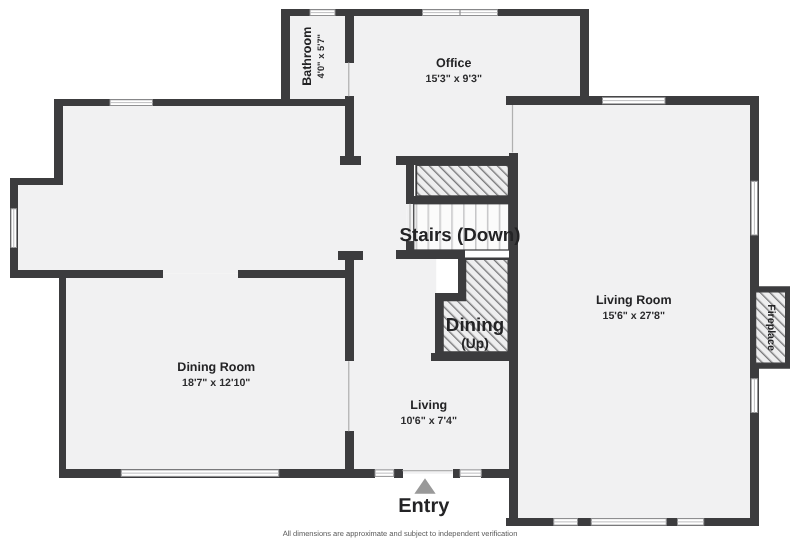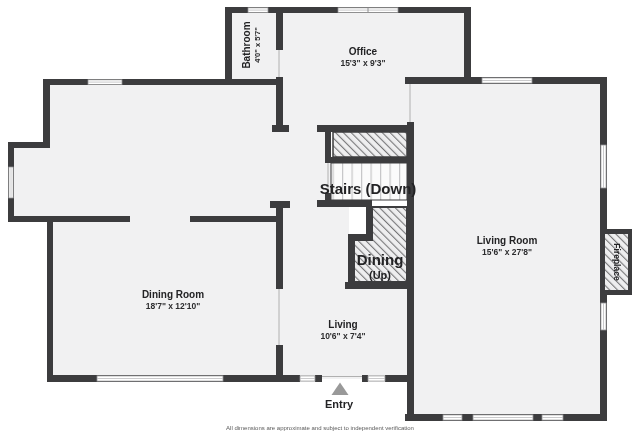--- a/index.html
+++ b/index.html
@@ -10,21 +10,21 @@
        transform:translate(-50%,-50%);line-height:1.2;}
   .lbl .nm{font-weight:bold;font-size:10px;}
   .lbl .dm{font-weight:bold;font-size:8.5px;color:#2c2c2e;}
   .lbl-bathroom{transform:translate(-50%,-50%) rotate(-90deg);}
   .lbl-bathroom .nm{font-size:10px;}
   .lbl-bathroom .dm{font-size:7.5px;}
   .lbl-fireplace{transform:translate(-50%,-50%) rotate(90deg);}
   .lbl-fireplace .nm{font-size:8.5px;}
   .lbl-stairs .nm{font-size:15px;margin-top:16px;}
   .lbl-stairs .dm{font-size:11px;color:#232325;}
-  .lbl-entry .nm{font-size:11px;}
+  .lbl-entry .nm{font-size:16px;}
   .footer{position:absolute;left:0;right:0;top:425px;text-align:center;
           font-size:6px;color:#5a5a5a;}
 </style>
 </head>
 <body>
 
 <div class="stage">
 
   <svg width="640" height="438" viewBox="0 0 640 438">
     <defs>

